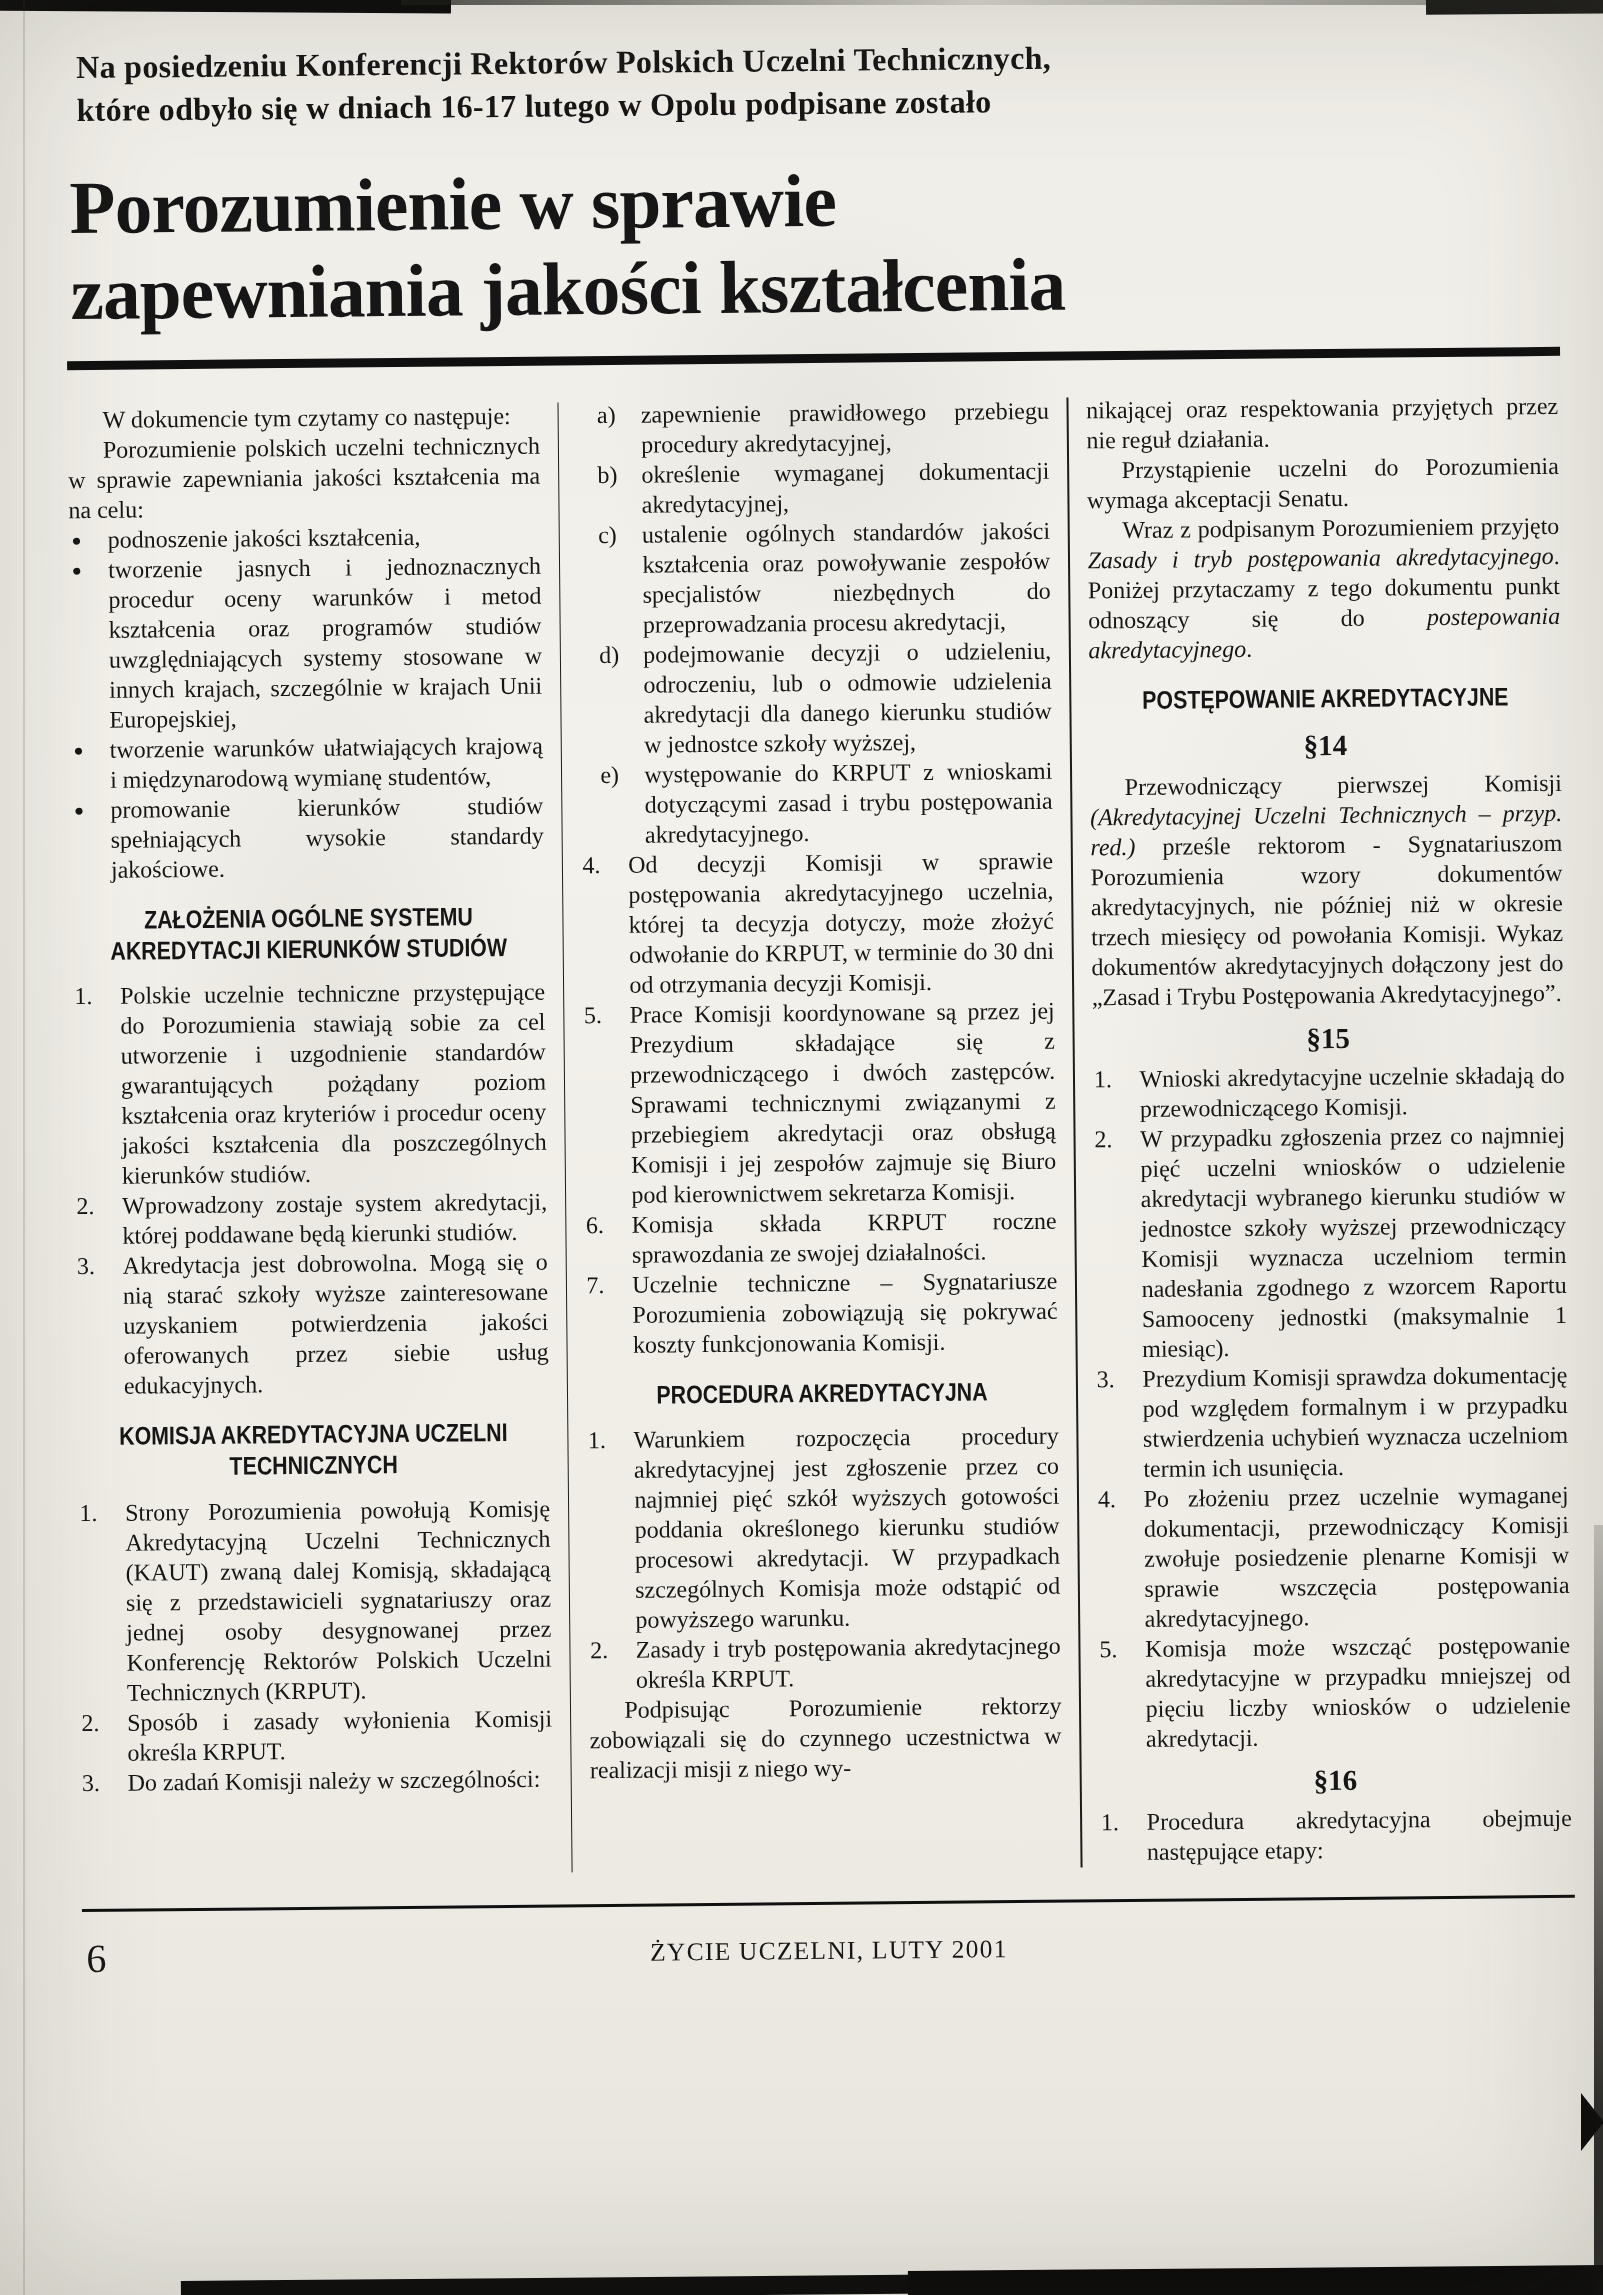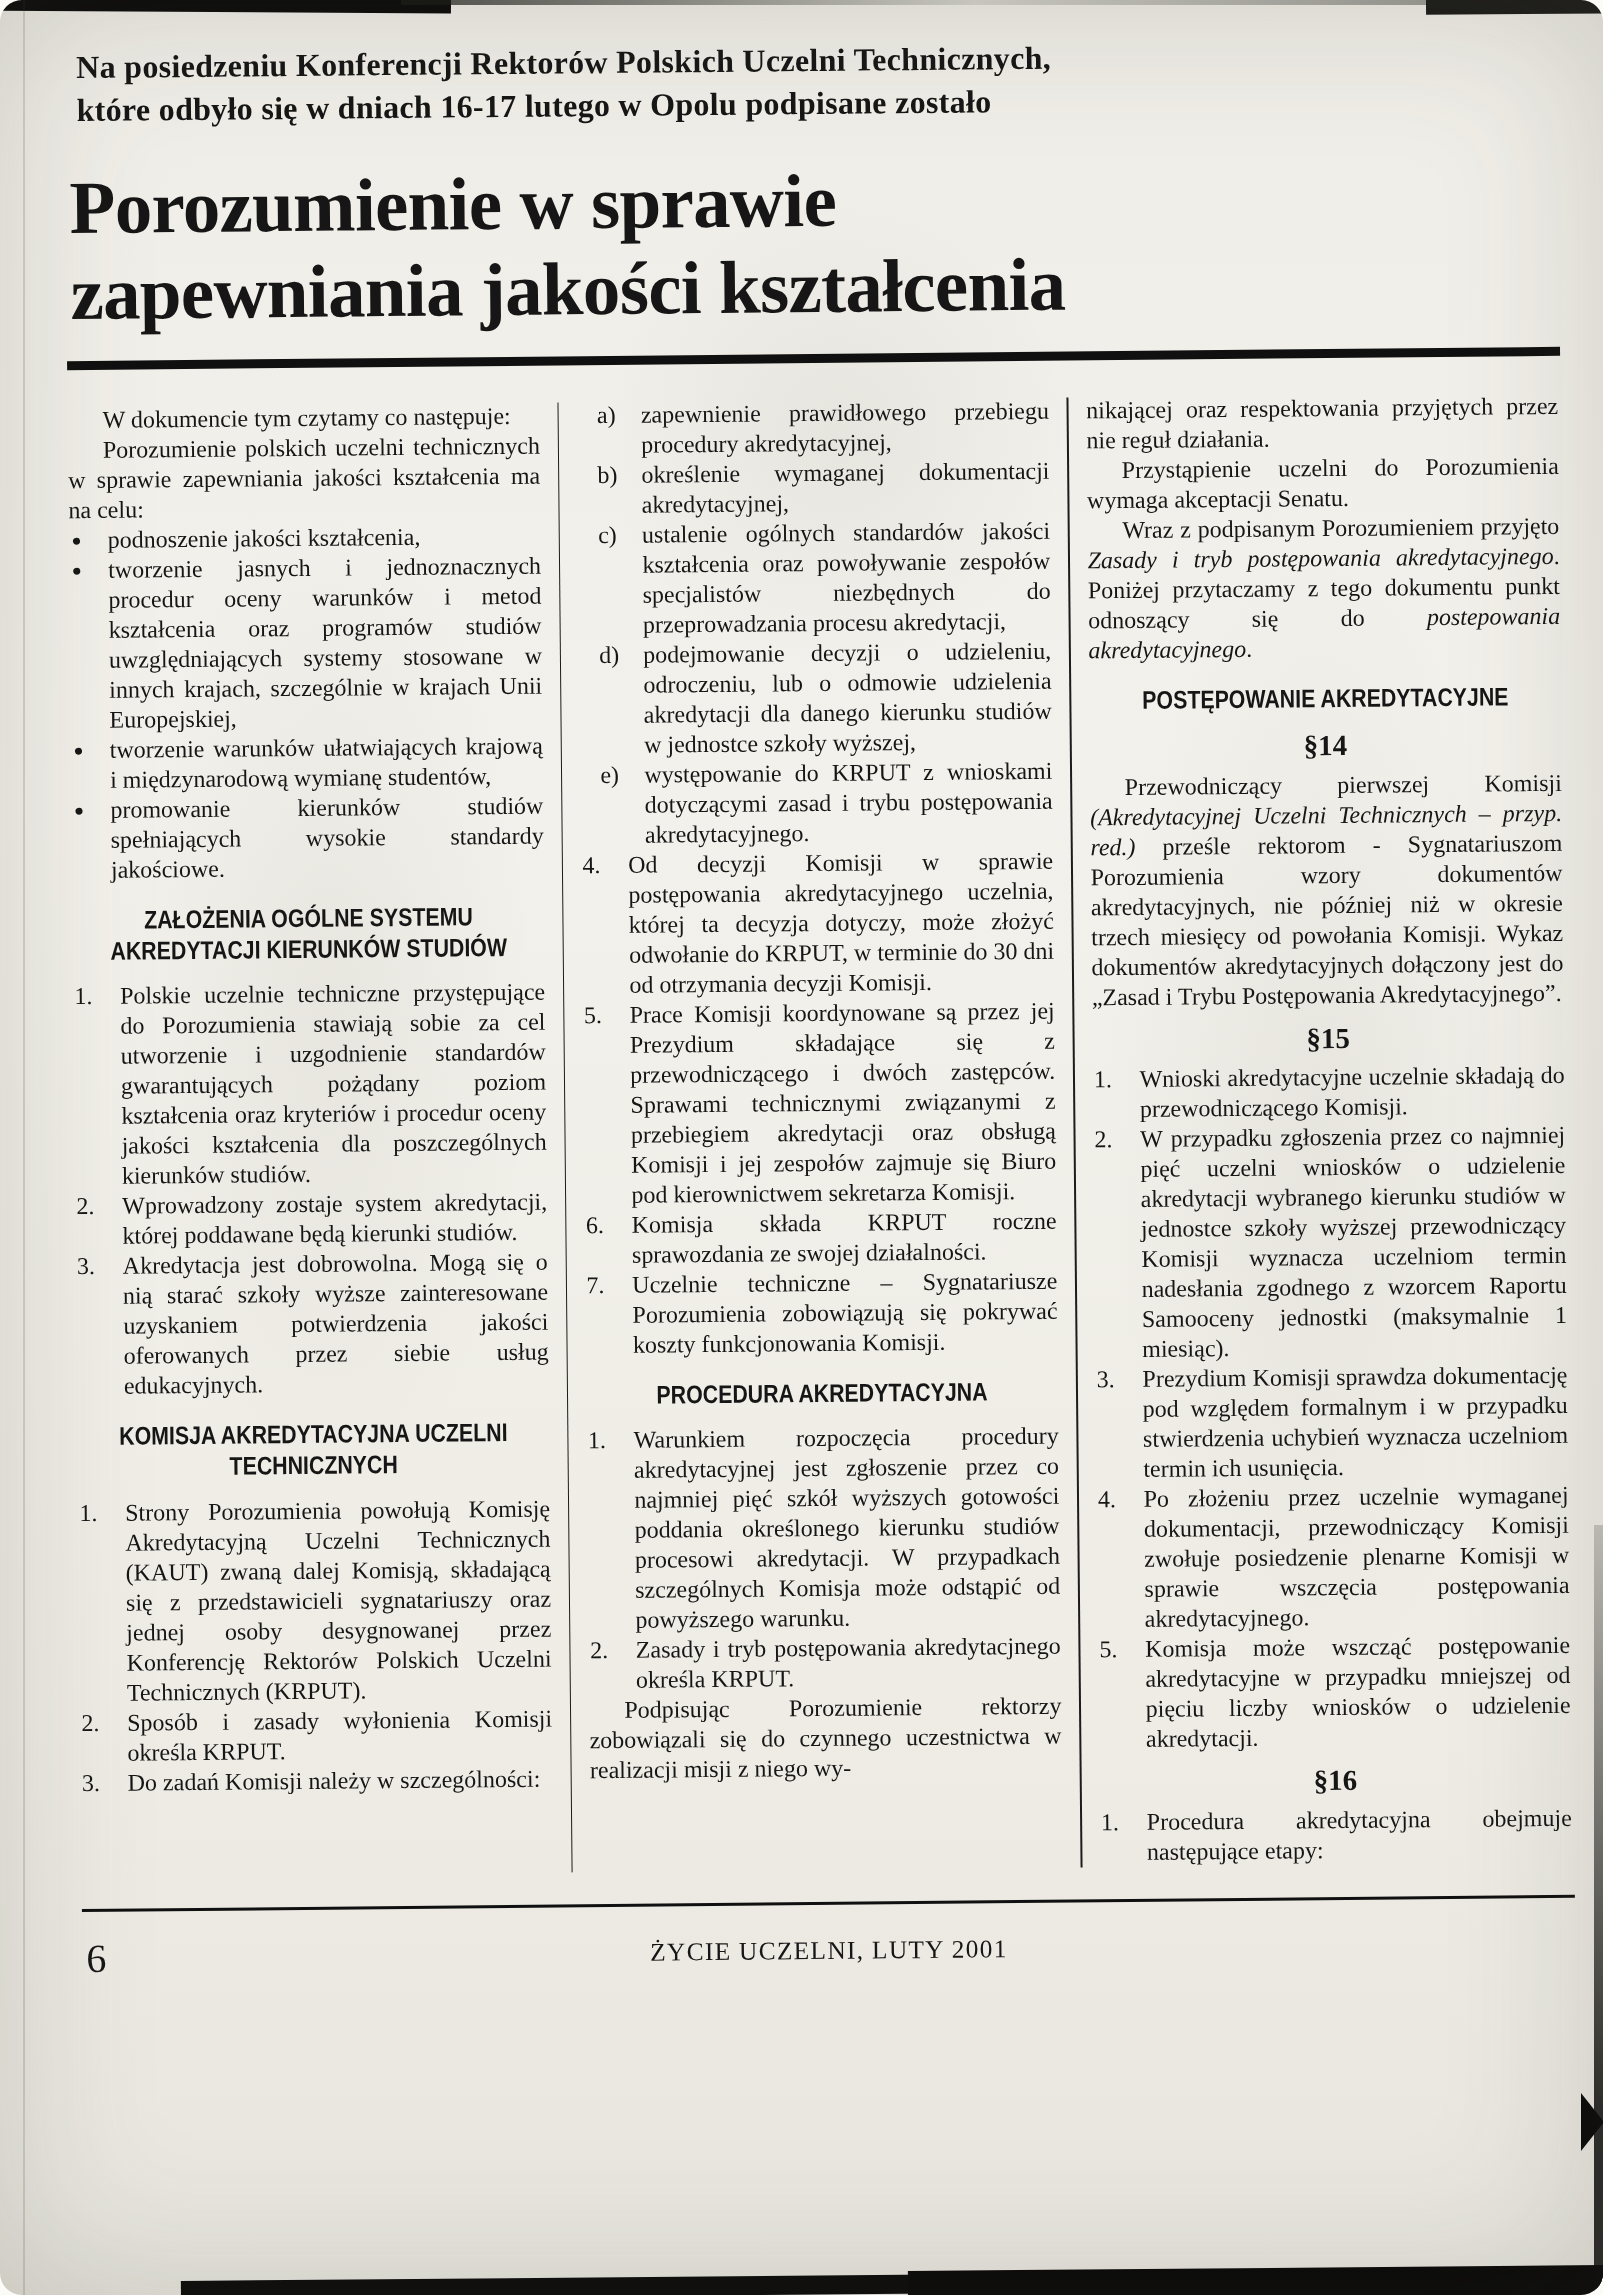--- a/index.html
+++ b/index.html
@@ -1,20 +1,20 @@
 <!DOCTYPE html>
 <html style="font-size:10.7px"><head>
 <meta charset="utf-8">
 <title>Document scan</title>
 <style>
   html,body { margin:0; padding:0; background:#fbfbf8; }
   .page {
     position:relative; width:1603px; height:2295px; overflow:hidden;
     background: linear-gradient(180deg,#efede7 0%, #f3f1eb 35%, #eeece5 75%, #e7e5de 100%);
-    font-family:"Liberation Serif", serif; color:#161616;border-radius:22px;
+    font-family:"Liberation Serif", serif; color:#161616;
   }
   .page::after { content:""; position:absolute; inset:0; pointer-events:none;
     box-shadow: inset 0 0 161px rgba(70,64,52,0.20); }
   .tilt { position:absolute; left:64px; top:39px; width:1493px;
     transform:rotate(-0.55deg); transform-origin:50% 0%; }
 
   .kicker { font-weight:bold; font-size:32px; line-height:43px; letter-spacing:0.3px; padding-left:12px; }
   .headline { margin:33px 0 0 0; font-weight:bold; font-size:75px; line-height:86px; letter-spacing:-0.7px; padding-left:4px; }
   .headline .hl-ln { display:block; }
   .rule-thick { height:8.7px; background:#101010; margin-top:24px; margin-bottom:35px; }

